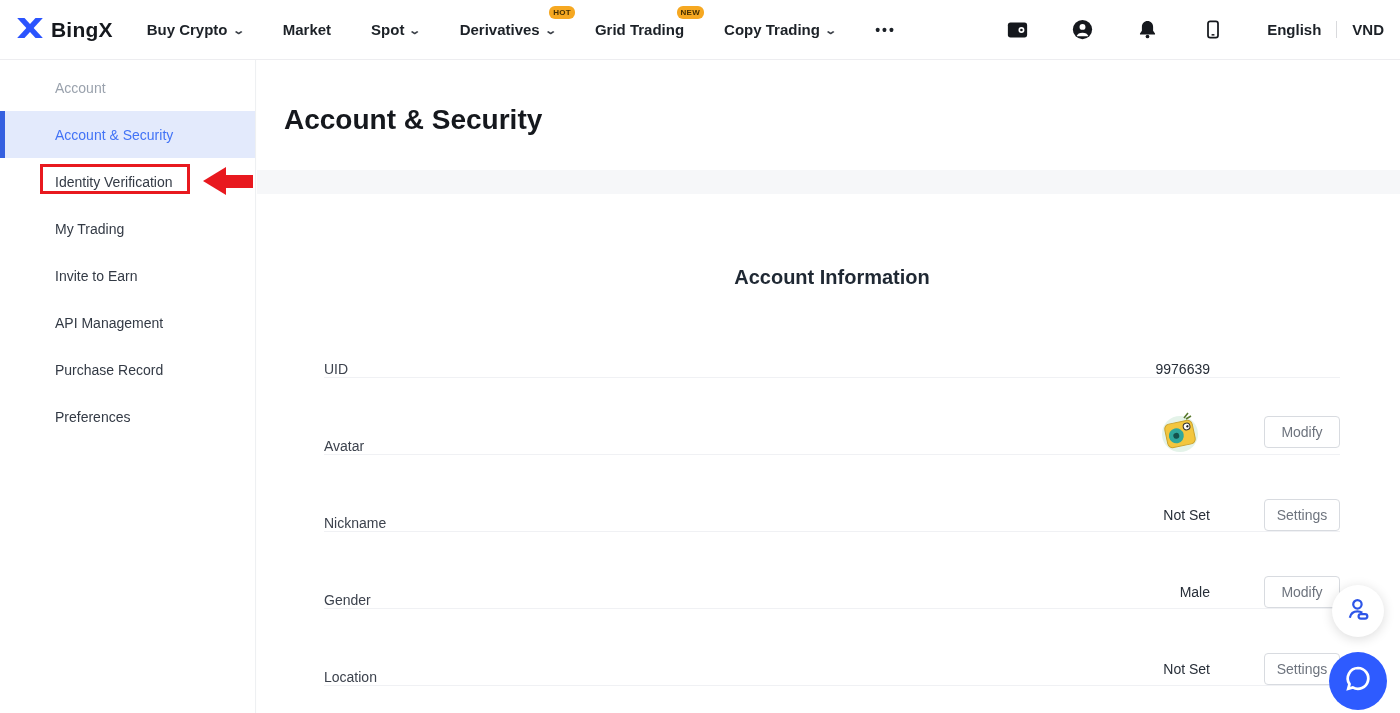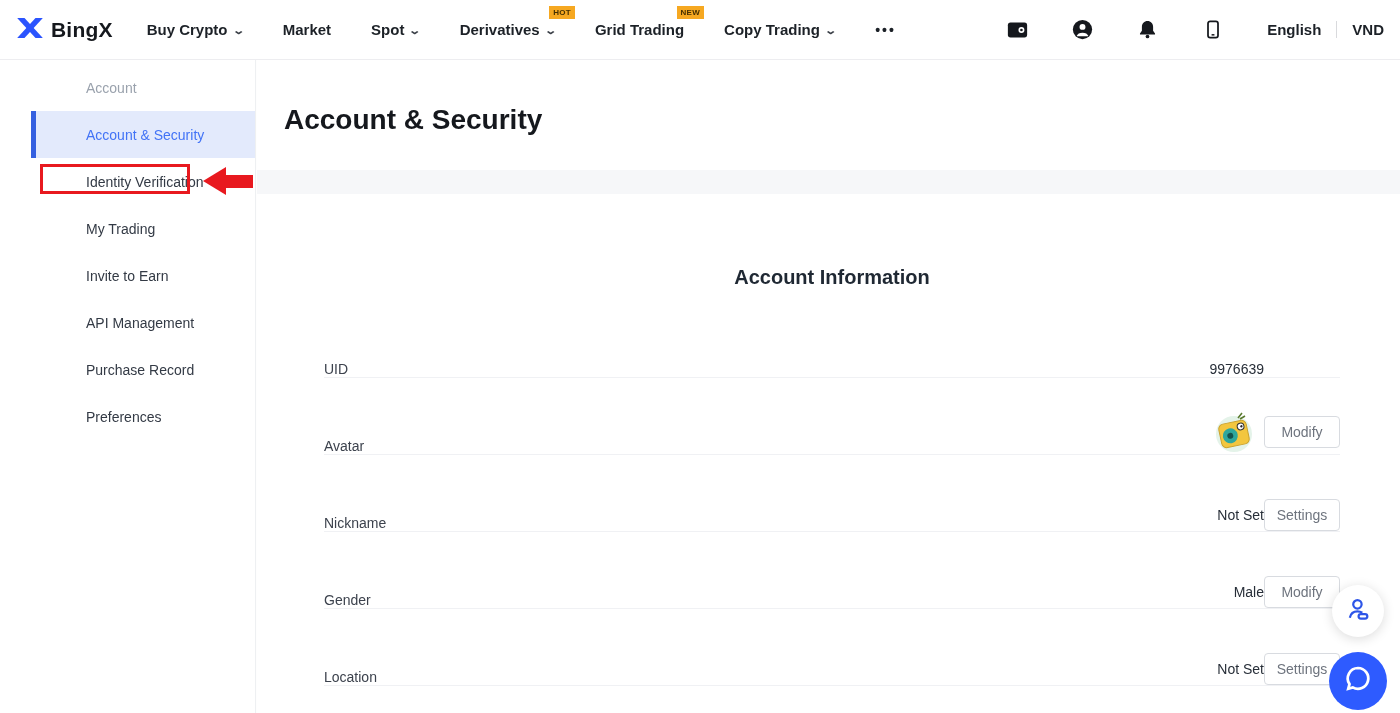--- a/index.html
+++ b/index.html
@@ -10,31 +10,31 @@
   
   .header { height:60px; background:#fff; border-bottom:1px solid #ededf0;
             display:flex; align-items:center; padding:0 16px; position:relative; z-index:5; }
   .brand { display:flex; align-items:center; gap:7px; margin-right:34px; cursor:pointer; }
   .brand-text { font-size:21px; font-weight:700; color:#15181d; letter-spacing:.2px; }
   .nav { display:flex; align-items:center; gap:40px; }
   .nav-item { position:relative; display:flex; align-items:center; gap:6px;
               font-size:15px; font-weight:600; color:#1c2127; cursor:pointer; white-space:nowrap; }
   .chev { font-size:11px; color:#3a3f47; transform:scaleX(1.4); margin-top:2px; }
   .badge { position:absolute; top:-15px; right:-20px; background:#f6a821; color:#463000;
-           font-size:8px; font-weight:700; padding:2px 4px; border-radius:0; letter-spacing:.3px; }
+           font-size:8px; font-weight:700; padding:2px 4px; border-radius:6px; letter-spacing:.3px; }
   .more-dots { font-size:14px; letter-spacing:2px; font-weight:700; }
   .header-right { margin-left:auto; display:flex; align-items:center; gap:44px; }
   .hicon { width:21px; height:21px; display:flex; align-items:center; justify-content:center; cursor:pointer; }
   .lang-cur { display:flex; align-items:center; font-size:15px; font-weight:600; color:#1c2127; }
   .lang { cursor:pointer; padding-right:15px; }
   .cur { cursor:pointer; padding-left:15px; border-left:1px solid #d9dadd; }
 
   
   .sidebar { position:absolute; left:0; top:60px; bottom:0; width:256px; background:#fff;
-             border-right:1px solid #eef0f2; padding-top:4px; z-index:4;padding-left:31px; }
+             border-right:1px solid #eef0f2; padding-top:4px; z-index:4; }
   .side-item { position:relative; height:47px; display:flex; align-items:center;
                padding-left:55px; font-size:14px; color:#333a45; cursor:pointer; }
   .side-item.header-item { color:#9aa2ad; cursor:default; }
   .side-item.active { background:#e3eafc; color:#4273f6; }
   .side-item.active::before { content:""; position:absolute; left:0; top:0; bottom:0;
                width:5px; background:#3560e0; }
   .red-box { position:absolute; left:40px; top:104px; width:150px; height:30px;
              border:3px solid #e8191f; z-index:6; pointer-events:none; }
   .red-arrow { position:absolute; left:203px; top:107px; display:flex; align-items:center;
                z-index:6; pointer-events:none; }
@@ -47,21 +47,21 @@
   .page-title { font-size:28px; font-weight:700; color:#15181d; margin:44px 0 0 27px; }
   .gray-band { height:24px; background:#f6f7f9; margin-top:34px; }
   .section { padding:0 60px 0 67px; }
   .section-title { font-size:20px; font-weight:700; color:#1f2833; margin-top:72px;text-align:center; }
   .rows { margin-top:12px; }
   .row { display:flex; align-items:flex-end; justify-content:space-between; height:77px;
          border-bottom:1px solid #f0f1f4; }
   .row-label { font-size:14px; color:#3c424d; }
   .row-right { display:flex; align-items:center; }
   .row-value { font-size:14px; color:#272e38; text-align:right; min-width:60px; }
-  .action-slot { width:76px; display:flex; justify-content:flex-end; }
+  .action-slot { width:76px; margin-left:54px; display:flex; justify-content:flex-end; }
   .btn { width:76px; height:32px; background:#fff; border:1px solid #d8dbe0; border-radius:4px;
          font-size:14px; color:#6e747e; font-family:"Liberation Sans", sans-serif; cursor:pointer; }
   .avatar-wrap { width:46px; height:44px; display:flex; align-items:center; justify-content:center; }
 
   
   .fab-agent { position:absolute; right:16px; bottom:76px; width:52px; height:52px; border-radius:50%;
                background:#fff; box-shadow:0 2px 12px rgba(0,0,0,.14); display:flex; align-items:center;
                justify-content:center; cursor:pointer; z-index:8; }
   .fab-chat { position:absolute; right:13px; bottom:3px; width:58px; height:58px; border-radius:50%;
               background:#2e5bff; display:flex; align-items:center; justify-content:center;

